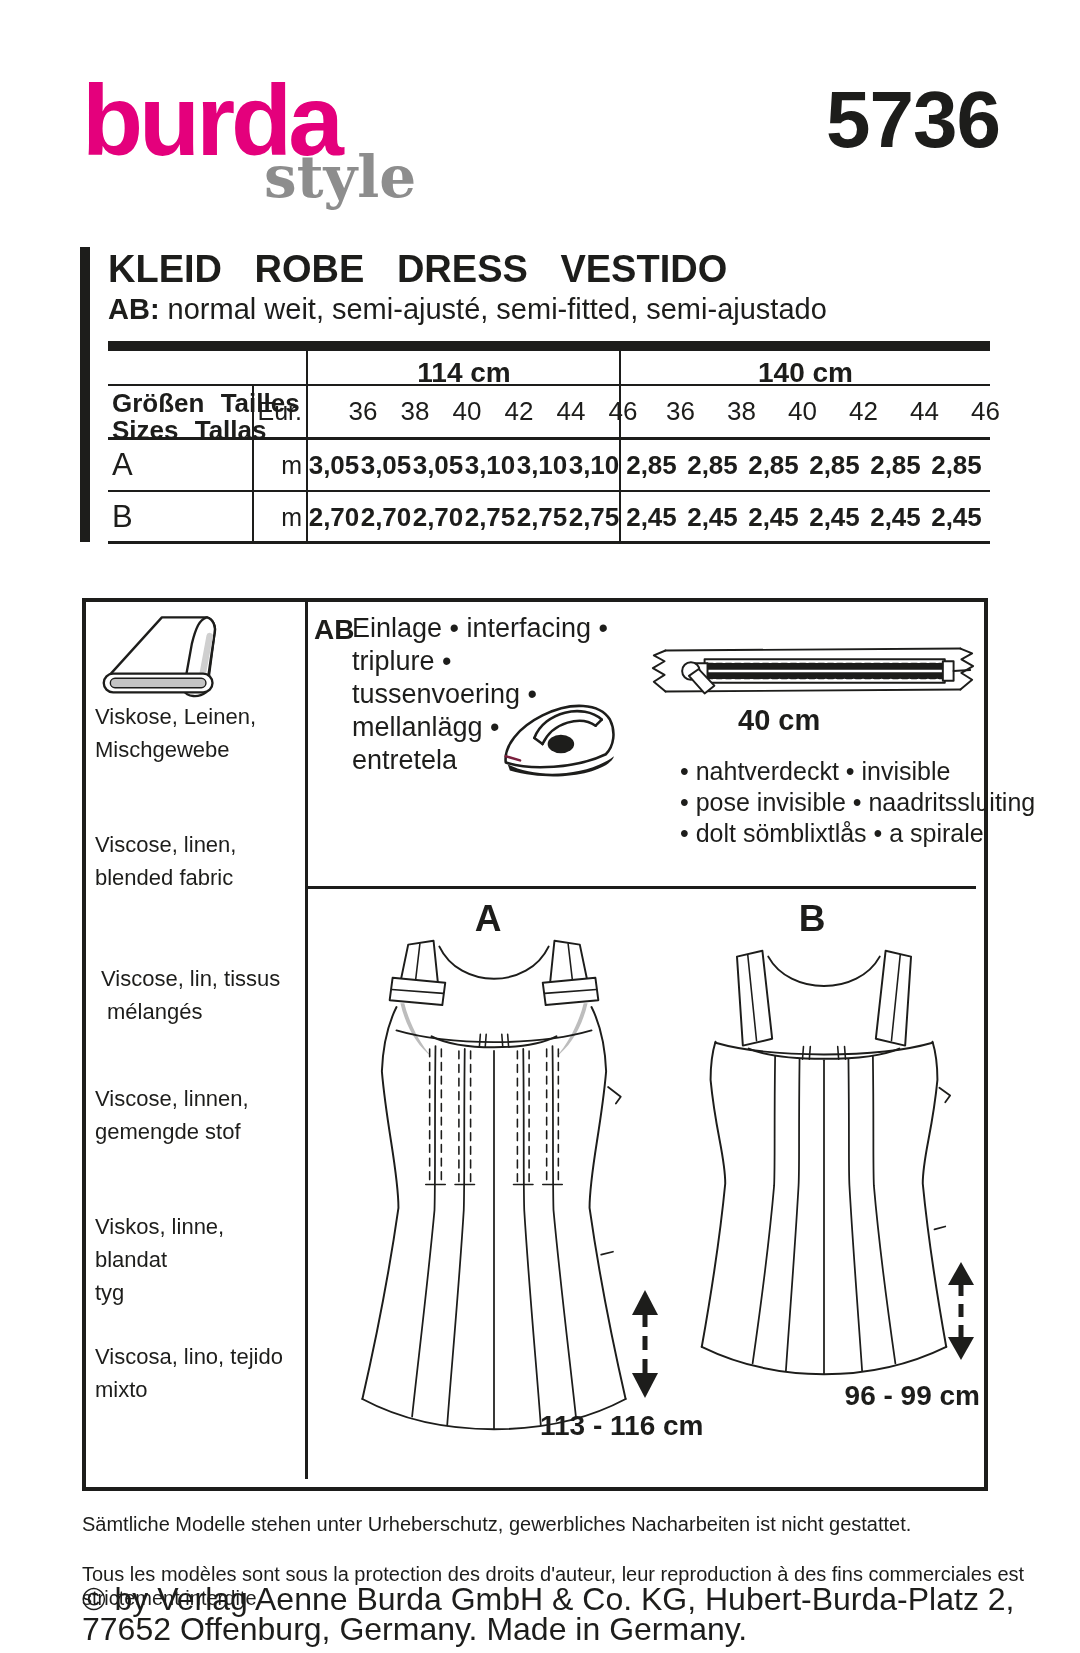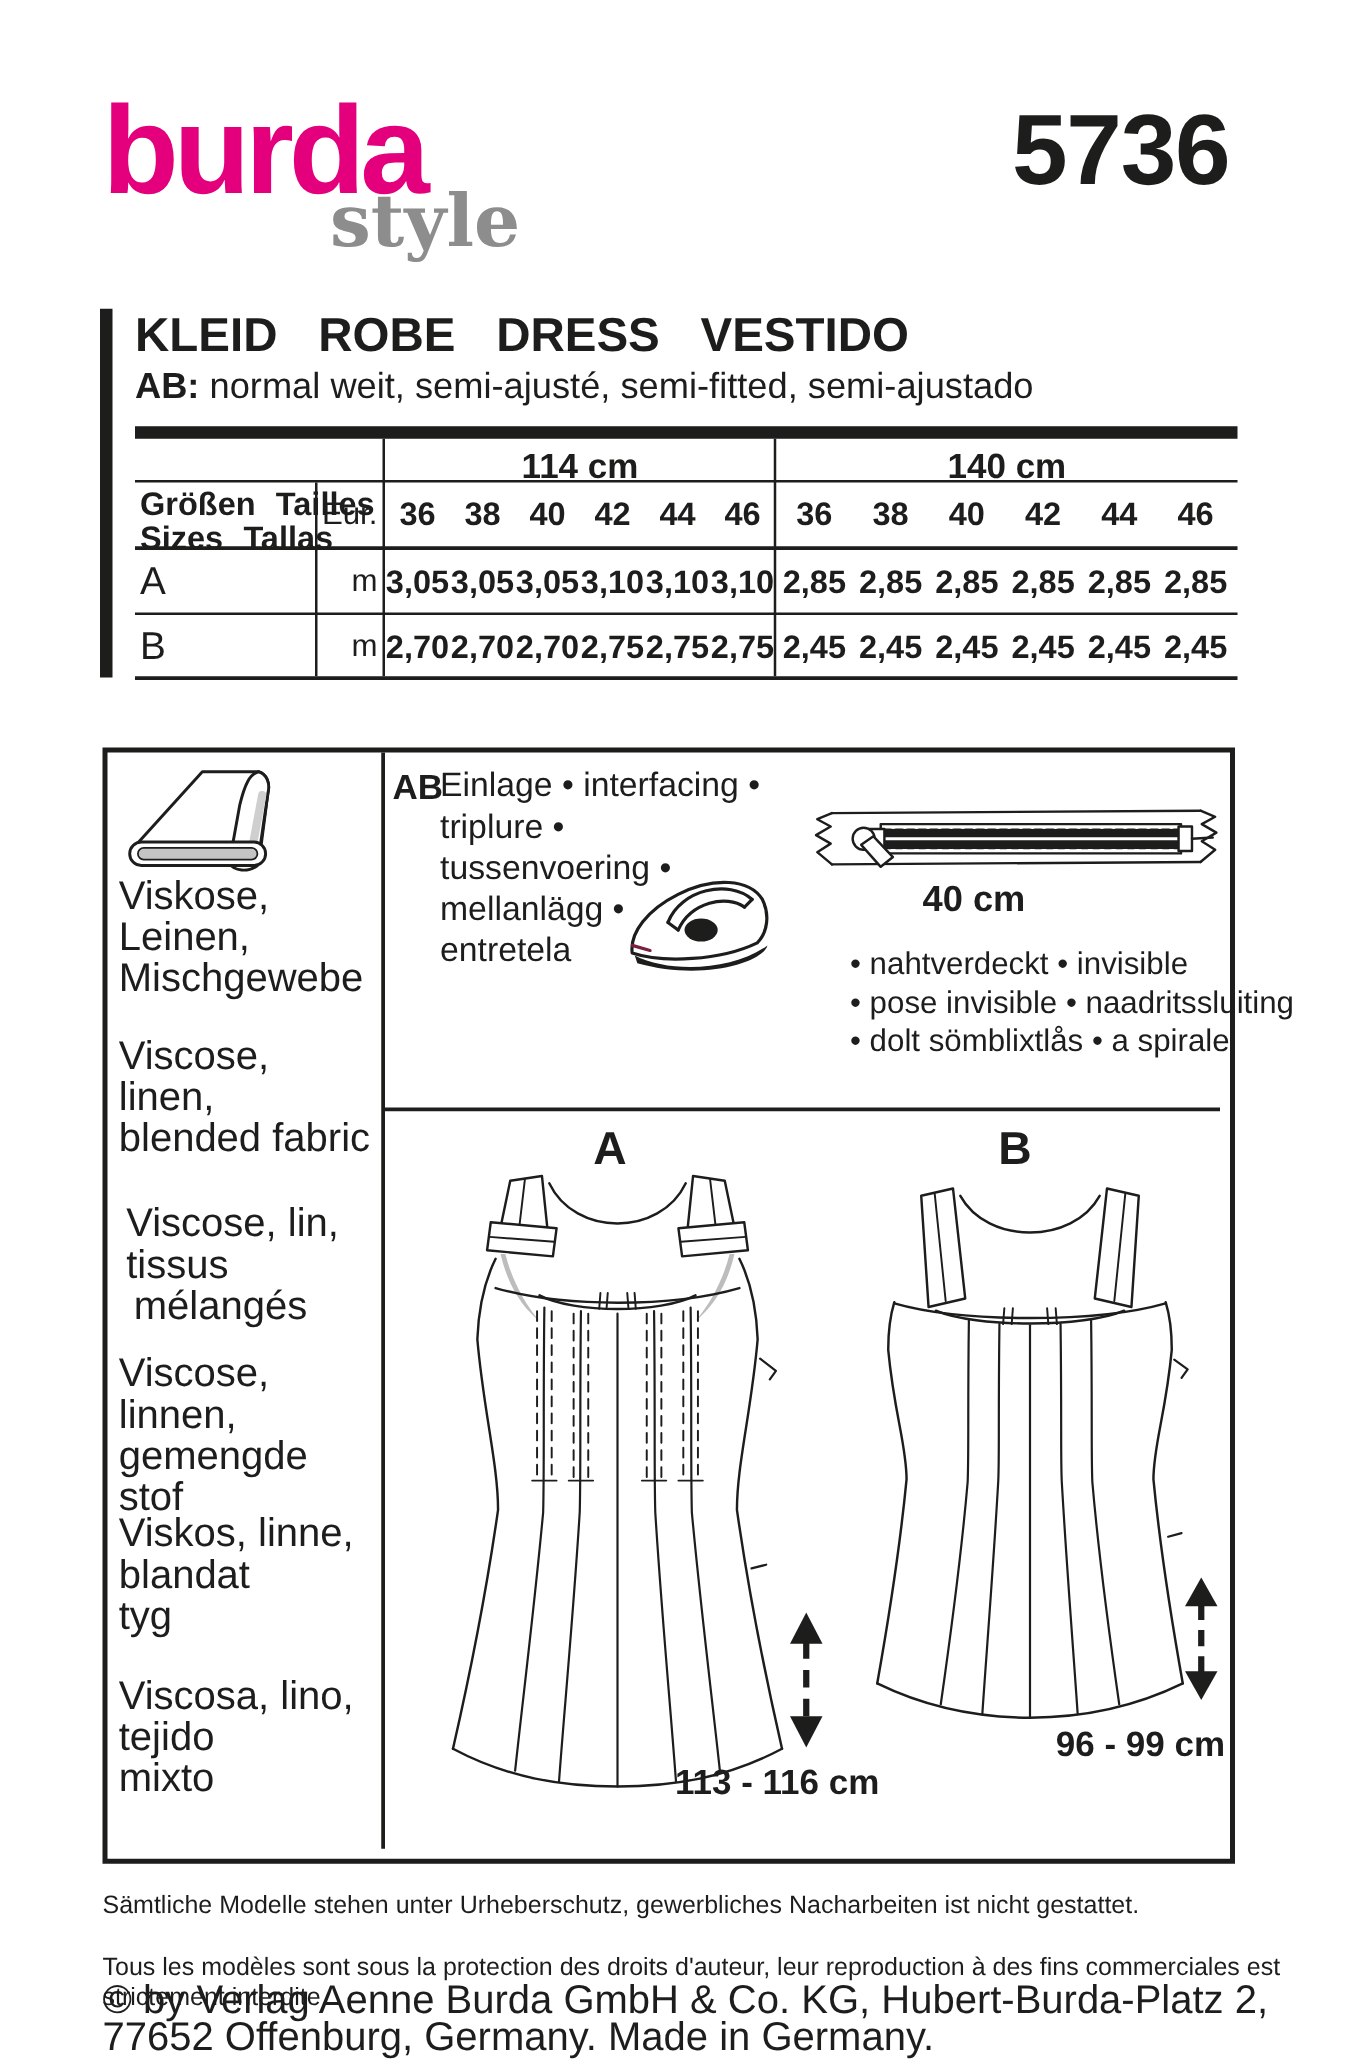--- a/index.html
+++ b/index.html
@@ -13,45 +13,45 @@
   
   .title-bar{background:#1d1d1b;}
   .garment-title{font-weight:bold;font-size:38px;word-spacing:22px;letter-spacing:0px;line-height:1;}
   .fit-line{font-size:29px;line-height:1;}
   .fit-prefix{font-weight:bold;}
   
   .tline{background:#1d1d1b;}
   .t-group{font-weight:bold;font-size:28px;text-align:center;}
   .t-sizehdr{font-weight:bold;font-size:26px;word-spacing:9px;line-height:28px;}
   .t-eur{font-size:25px;text-align:right;}
-  .t-size{font-weight:bold;font-size:26px;text-align:center;}
+  .t-size{font-weight:normal;font-size:26px;text-align:center;margin-left:29px;}
   .t-view{font-size:31px;}
   .t-val{font-weight:bold;font-size:26px;text-align:center;}
   
   .main-box{border:4px solid #1d1d1b;}
-  .fab-text{font-size:32px;line-height:33px;}
+  .fab-text{font-size:22px;line-height:33px;}
   .ab-label{font-weight:bold;font-size:28px;}
   .ab-text{font-size:27px;line-height:33px;}
   .zip-len{font-weight:bold;font-size:29px;text-align:left;}
   .zip-note{font-size:25px;line-height:31px;}
   .view-label{font-weight:bold;font-size:37px;text-align:center;}
   .dim-text{font-weight:bold;font-size:28px;}
   
   .foot-small{font-size:20px;line-height:24px;}
   .foot-copy{font-size:32px;line-height:30px;}
   svg{display:block;}
 </style>
 </head>
 <body>
 
 <div class="page">
 
   <div class="abs logo-main" style="left:82px;top:70px;color:#e4007c;">burda</div>
   <div class="abs logo-sub" style="left:264px;top:148px;color:#8d8d8d;">style</div>
-  <div class="abs pattern-no" style="left:793px;top:80px;width:207px;text-align:center;">5736</div>
+  <div class="abs pattern-no" style="left:793px;top:80px;width:207px;text-align:right;">5736</div>
 
   <div class="abs title-bar" style="left:80px;top:247px;width:10px;height:295px;"></div>
   <div class="abs garment-title" style="left:108px;top:250px;">KLEID ROBE DRESS VESTIDO</div>
   <div class="abs fit-line" style="left:108px;top:295px;">
     <span class="fit-prefix">AB:</span><span> normal weit, semi-ajusté, semi-fitted, semi-ajustado</span>
   </div>
 
   <div class="abs tline" style="left:108px;top:341px;width:882px;height:10px;"></div>
   <div class="abs tline" style="left:108px;top:384px;width:882px;height:2px;"></div>
   <div class="abs tline" style="left:108px;top:437px;width:882px;height:3px;"></div>

